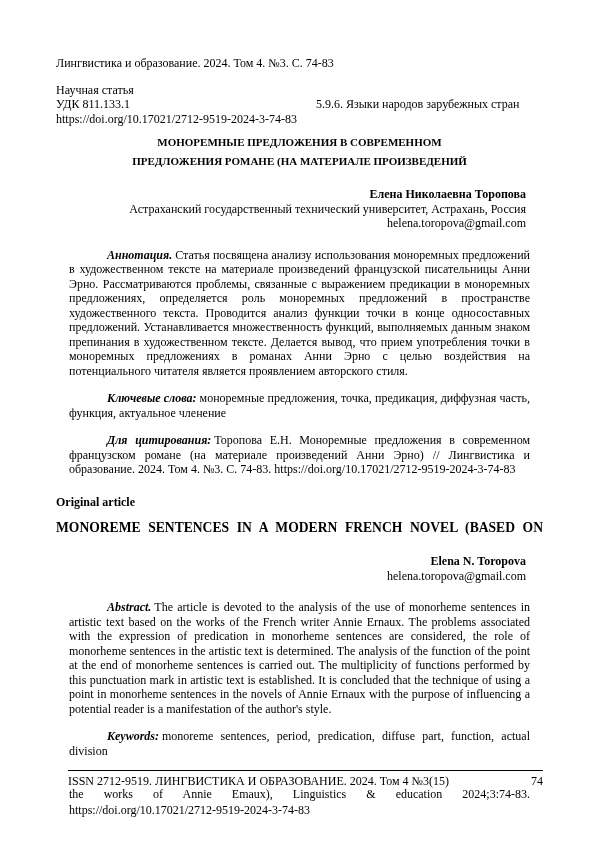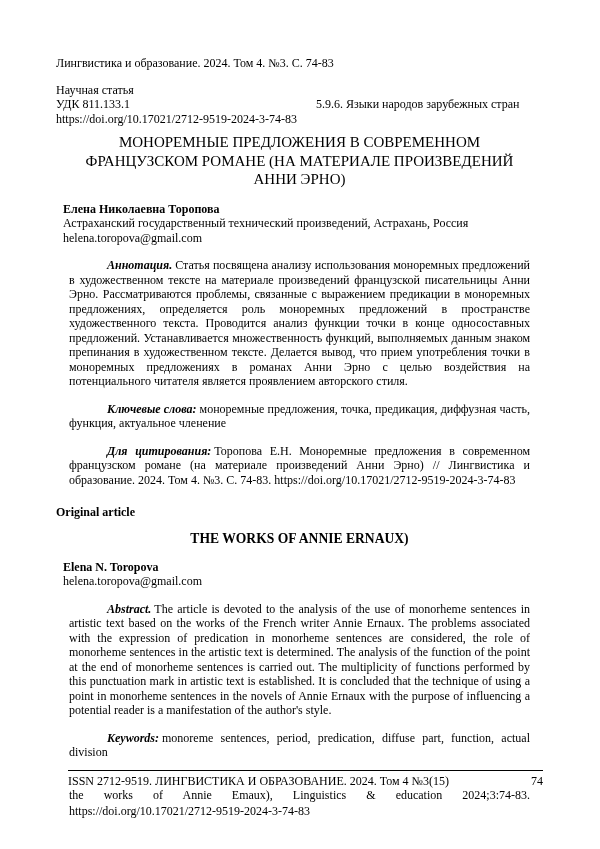--- a/index.html
+++ b/index.html
@@ -10,36 +10,36 @@
   .page {
     box-sizing:border-box; width:600px; height:849px;
     padding:56px 57px 0 56px;
     font-size:12px; line-height:14.5px;border-radius:28px;
   }
   .journal-head { margin-bottom:12px; }
   .meta-row { display:flex; }
   .meta-left { width:260px; }
   .meta-right { flex:1; }
   .title-ru {
-    font-size:15px; font-weight:normal; line-height:18.5px;
+    font-size:11px; font-weight:bold; line-height:18.5px;
     text-align:center; margin:7px 0 13px 0;
   }
   .title-en {
     font-size:13.6px; font-weight:bold; line-height:19px;
     margin:0 0 12px 0;
   }
   .title-en .stretch { text-align:justify; text-align-last:justify; }
   .title-en .center  { text-align:center; }
   .author-name { font-weight:bold; }
   .para {
     margin:13px; text-align:justify; text-indent:38px;
   }
   .lbl { font-weight:bold; font-style:italic; margin-right:3px; }
   .original-article { margin-top:18px; margin-bottom:9px;font-weight:bold; }
-  .author-block { margin:7px; }
+  .author-block { margin:17px;text-align:right; }
   .cit-en { line-height:15.8px; }
   .footer {
     position:absolute; left:68px; right:57px; top:770px;
     border-top:1px solid #000; padding-top:3px;
     display:flex; justify-content:space-between;
     font-size:12px; background:#fff;
   }
 </style>
 </head>
 <body>
@@ -57,40 +57,39 @@
       <div>УДК 811.133.1</div>
       <div>https://doi.org/10.17021/2712-9519-2024-3-74-83</div>
     </div>
     <div class="meta-right">
       <div>5.9.6. Языки народов зарубежных стран</div>
     </div>
   </div>
 
   <div class="title-ru">
     <div>МОНОРЕМНЫЕ ПРЕДЛОЖЕНИЯ В СОВРЕМЕННОМ</div>
-    <div>ФРАНЦУЗСКОМ РОМАНЕ (НА МАТЕРИАЛЕ ПРОИЗВЕДЕНИЙ</div>
-    <div>АННИ ЭРНО)</div>
+    <div>ПРЕДЛОЖЕНИЯ РОМАНЕ (НА МАТЕРИАЛЕ ПРОИЗВЕДЕНИЙ</div>
   </div>
 
   <div class="author-block">
     <div class="author-name">Елена Николаевна Торопова</div>
-    <div>Астраханский государственный технический произведений, Астрахань, Россия</div>
+    <div>Астраханский государственный технический университет, Астрахань, Россия</div>
     <div>helena.toropova@gmail.com</div>
   </div>
 
   <p class="para"><span class="lbl">Аннотация.</span><span>Статья посвящена анализу использования моноремных предложений в художественном тексте на материале произведений французской писательницы Анни Эрно. Рассматриваются проблемы, связанные с выражением предикации в моноремных предложениях, определяется роль моноремных предложений в пространстве художественного текста. Проводится анализ функции точки в конце односоставных предложений. Устанавливается множественность функций, выполняемых данным знаком препинания в художественном тексте. Делается вывод, что прием употребления точки в моноремных предложениях в романах Анни Эрно с целью воздействия на потенциального читателя является проявлением авторского стиля.</span></p>
 
   <p class="para"><span class="lbl">Ключевые слова:</span><span>моноремные предложения, точка, предикация, диффузная часть, функция, актуальное членение</span></p>
 
   <p class="para"><span class="lbl">Для цитирования:</span><span>Торопова Е.Н. Моноремные предложения в современном французском романе (на материале произведений Анни Эрно) // Лингвистика и образование. 2024. Том 4. №3. С. 74-83. https://doi.org/10.17021/2712-9519-2024-3-74-83</span></p>
 
   <div class="original-article">Original article</div>
 
   <div class="title-en">
-    <div class="center">THE WORKS OF ANNIE ERNAUX)</div>
+    <div class="stretch">MONOREME SENTENCES IN A MODERN FRENCH NOVEL (BASED ON</div>
   </div>
 
   <div class="author-block">
     <div class="author-name">Elena N. Toropova</div>
     <div>helena.toropova@gmail.com</div>
   </div>
 
   <p class="para"><span class="lbl">Abstract.</span><span>The article is devoted to the analysis of the use of monorheme sentences in artistic text based on the works of the French writer Annie Ernaux. The problems associated with the expression of predication in monorheme sentences are considered, the role of monorheme sentences in the artistic text is determined. The analysis of the function of the point at the end of monorheme sentences is carried out. The multiplicity of functions performed by this punctuation mark in artistic text is established. It is concluded that the technique of using a point in monorheme sentences in the novels of Annie Ernaux with the purpose of influencing a potential reader is a manifestation of the author's style.</span></p>
 
   <p class="para"><span class="lbl">Keywords:</span><span>monoreme sentences, period, predication, diffuse part, function, actual division</span></p>

